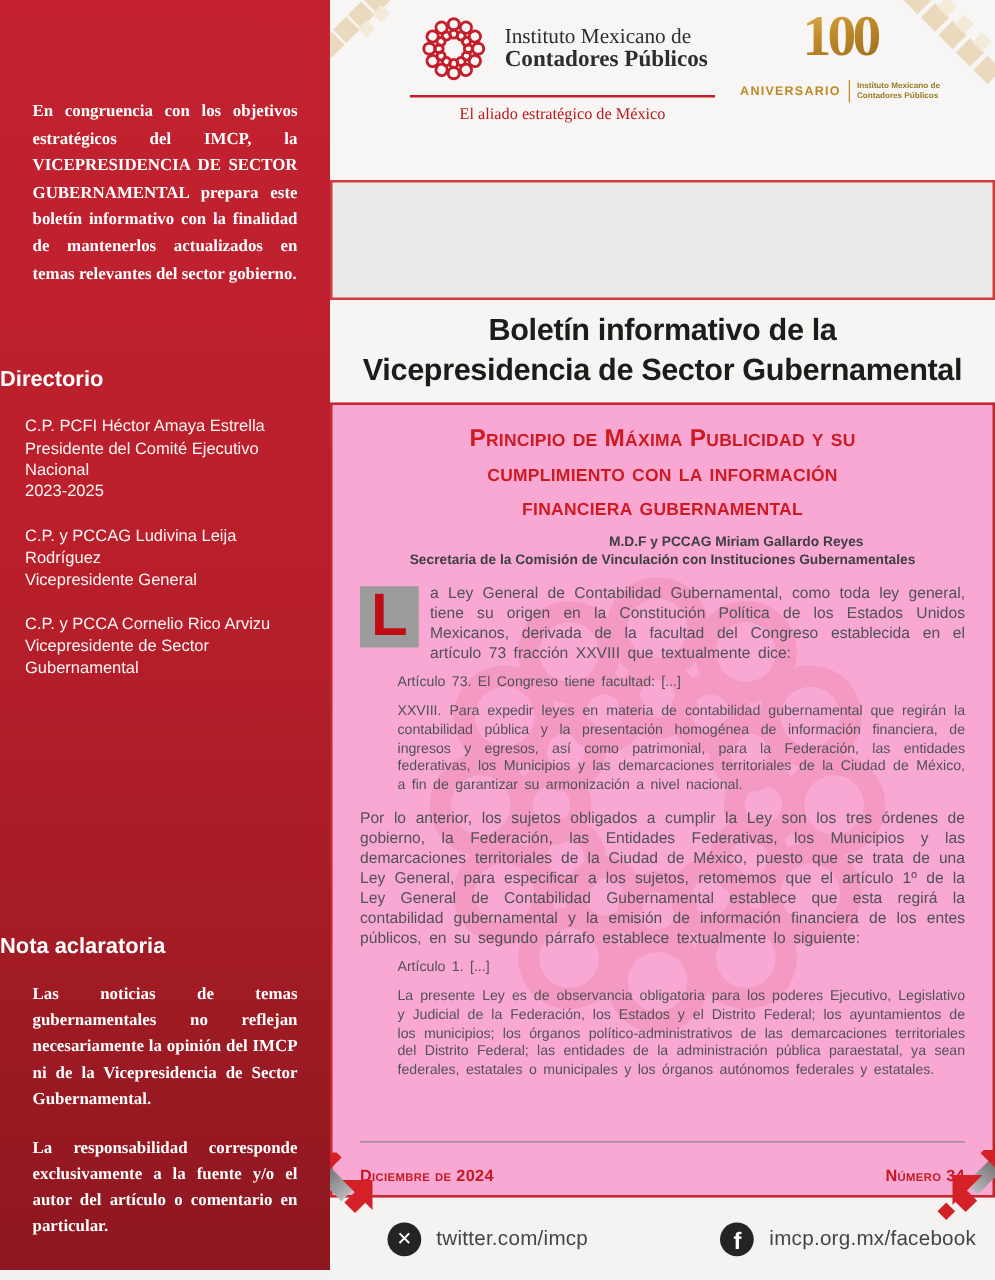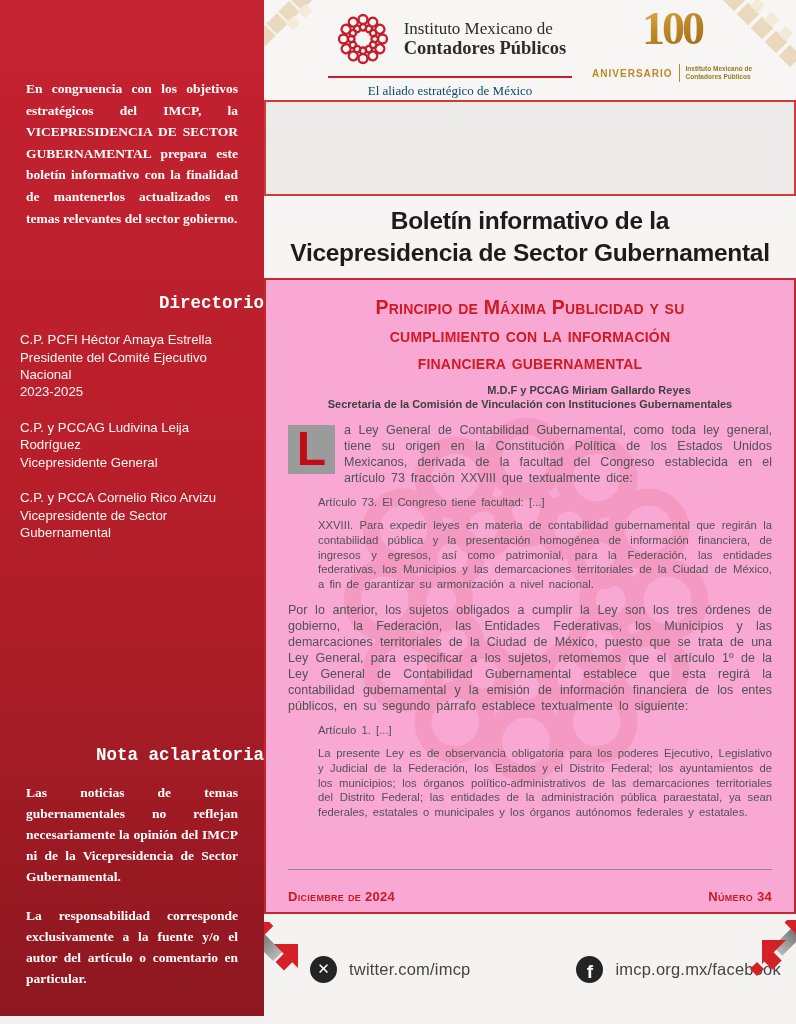--- a/index.html
+++ b/index.html
@@ -5,39 +5,39 @@
   * { margin:0; padding:0; box-sizing:border-box; }
   html,body { width:796px; height:1024px; }
   body { font-family:"Liberation Sans", sans-serif; background:#f2f1ef; overflow:hidden; display:flex; }
 
   
   .sidebar { width:264px; min-width:264px; height:1016px;
     background:linear-gradient(180deg,#c42230 0%,#b91f2b 45%,#a01b24 78%,#8d1720 100%);
     color:#ffffff; position:relative; z-index:2; }
   .sb-intro { margin:78px 26px 0 26px; font-family:"Liberation Serif", serif; font-weight:700;
     font-size:13.5px; line-height:1.6; text-align:justify; }
-  .sb-h { margin-top:64px; text-align:right; font-family:Liberation Mono, monospace;
+  .sb-h { margin-top:64px; text-align:left; font-family:Liberation Sans, sans-serif;
     font-weight:700; font-size:17.5px; }
   .sb-entry { margin:18px 18px 0 20px; font-size:13.2px; line-height:1.32; color:#fdf6f4; }
   .sb-nota-h { margin-top:204px; }
   .sb-p { margin:18px 26px 0 26px; font-family:"Liberation Serif", serif; font-weight:700;
     font-size:13.5px; line-height:1.55; text-align:justify; }
 
   
   .main { width:532px; display:flex; flex-direction:column; position:relative; background:#f2f1ef; }
 
   
-  .hdr { height:100px; background:#f7f6f4; position:relative; }
+  .hdr { height:144px; background:#f7f6f4; position:relative; }
   .brand { position:absolute; left:36px; top:10px; width:300px; display:flex; flex-direction:column; align-items:center; }
   .brand-top { display:flex; align-items:center; gap:12px; }
   .org { color:#2d2d2d; font-family:"Liberation Serif", serif; line-height:1.15; }
   .org-l1 { font-size:17px; }
   .org-l2 { font-size:18.5px; font-weight:700; }
   .redline { width:244px; height:2px; background:#c41e2b; margin-top:8px; }
-  .tagline { margin-top:5px; font-family:"Liberation Serif", serif; font-size:13px; color:#0c4a6e; }
+  .tagline { margin-top:5px; font-family:"Liberation Serif", serif; font-size:13px; color:#b91c1c; }
 
   .anniv { position:absolute; right:44px; top:6px; text-align:center; }
   .anniv-100 { font-family:"Liberation Serif", serif; font-weight:700; font-size:46px; line-height:1;
     background:linear-gradient(160deg,#e7c065 10%,#c18b2a 45%,#8f6317 90%);
     -webkit-background-clip:text; background-clip:text; color:transparent; letter-spacing:-3px; }
   .anniv-row { display:flex; align-items:center; gap:6px; margin-top:12px; }
   .anniv-label { color:#bb8a24; font-size:10px; letter-spacing:1px; font-weight:700; }
   .anniv-div { width:1px; height:18px; background:#bb8a24; }
   .anniv-side { text-align:left; color:#9a7a22; font-size:6.5px; font-weight:700; line-height:1.25; }
 

